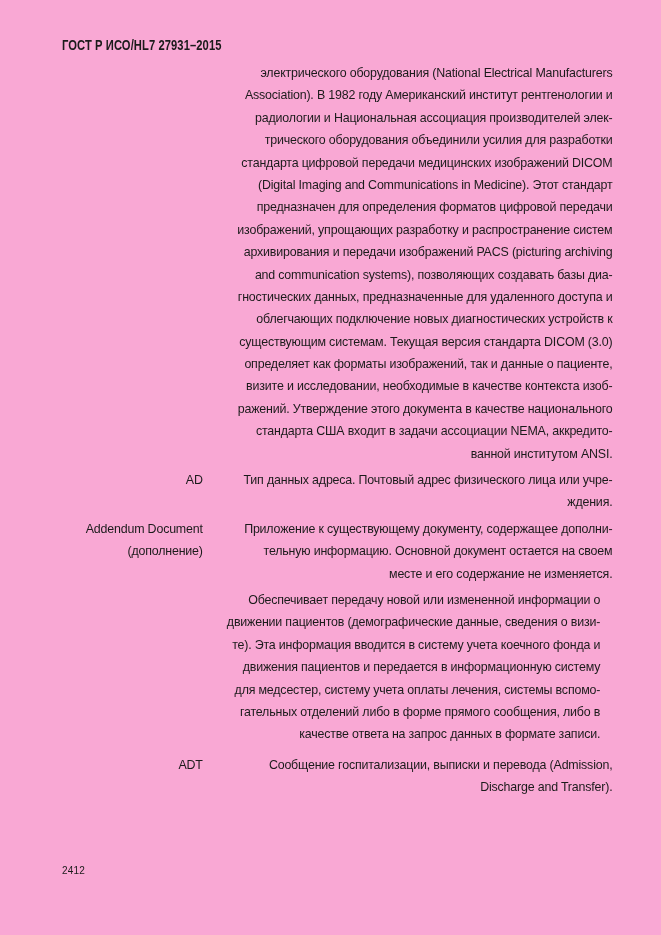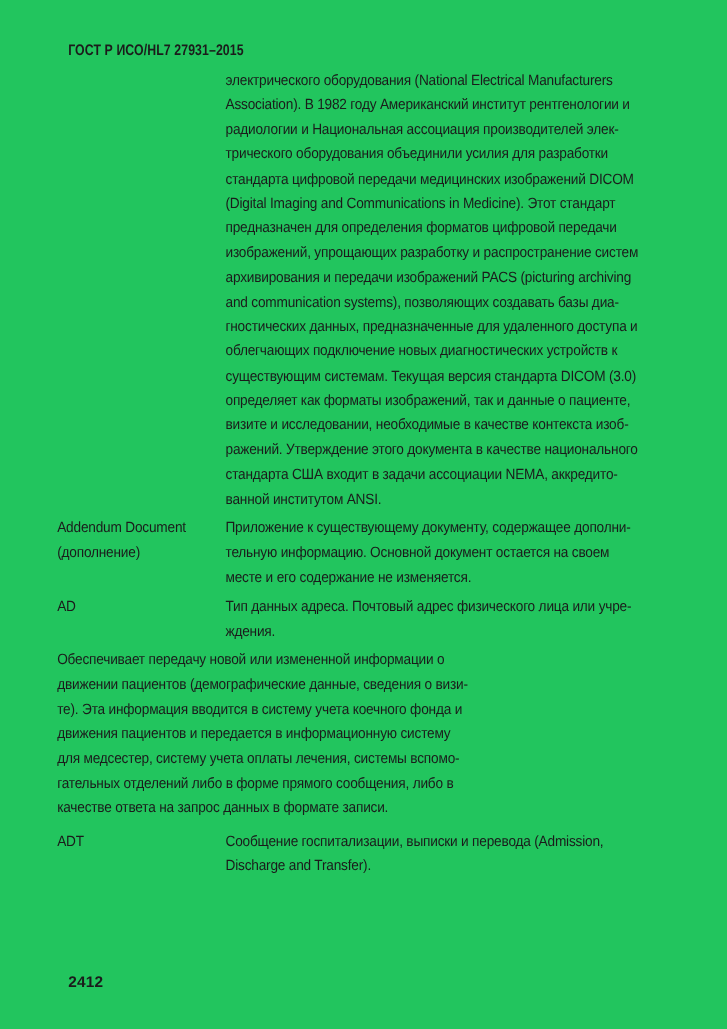--- a/index.html
+++ b/index.html
@@ -4,41 +4,42 @@
 <style>
   html, body {
     margin: 0;
     padding: 0;
     background: #ffffff;
   }
   .page {
     position: relative;
     width: 661px;
     height: 935px;
-    background: #22c55e;
+    background: #f9a8d4;
     overflow: hidden;
     font-family: "Liberation Sans", sans-serif;
     color: #1b1b1b;
   }
   .doc-header {
     position: absolute;
     left: 62px;
     top: 37px;
     font-size: 14px;
     font-weight: 700;
     white-space: nowrap;
     letter-spacing: 0.1px;
     transform: scaleX(0.8);
     transform-origin: 0 0;
   }
   .entries {
     position: absolute;
-    left: 52px;
+    left: 62px;
     top: 62px;
     width: 585px;
+    text-align: right;
   }
   .entry {
     display: flex;
     align-items: flex-start;
   }
   .entry + .entry {
     margin-top: 4px;
   }
   .term-col {
     flex: 0 0 153px;
@@ -54,24 +55,23 @@
     font-size: 13.5px;
     letter-spacing: -0.2px;
     white-space: nowrap;
     transform: scaleX(0.92);
     transform-origin: 0 50%;
   }
   .page-number {
     position: absolute;
     left: 62px;
     top: 865px;
-    font-size: 14px;
-    font-weight: 700;
+    font-size: 10px;
+    font-weight: 400;
     letter-spacing: 0.2px;
-    margin-top: 19px;
   }
 </style>
 </head>
 <body>
 
 <div class="page">
   <div class="doc-header">ГОСТ Р ИСО/HL7 27931–2015</div>
 
   <div class="entries" id="entries">
   <div class="entry">
@@ -93,37 +93,37 @@
           <div class="line">определяет как форматы изображений, так и данные о пациенте,</div>
           <div class="line">визите и исследовании, необходимые в качестве контекста изоб-</div>
           <div class="line">ражений. Утверждение этого документа в качестве национального</div>
           <div class="line">стандарта США входит в задачи ассоциации NEMA, аккредито-</div>
           <div class="line">ванной институтом ANSI.</div>
         </div>
   </div>
 
   <div class="entry">
     <div class="term-col">
+          <div class="line">AD</div>
+        </div>
+    <div class="def-col">
+          <div class="line">Тип данных адреса. Почтовый адрес физического лица или учре-</div>
+          <div class="line">ждения.</div>
+        </div>
+  </div>
+
+  <div class="entry">
+    <div class="term-col">
           <div class="line">Addendum Document</div>
           <div class="line">(дополнение)</div>
         </div>
     <div class="def-col">
           <div class="line">Приложение к существующему документу, содержащее дополни-</div>
           <div class="line">тельную информацию. Основной документ остается на своем</div>
           <div class="line">месте и его содержание не изменяется.</div>
-        </div>
-  </div>
-
-  <div class="entry">
-    <div class="term-col">
-          <div class="line">AD</div>
-        </div>
-    <div class="def-col">
-          <div class="line">Тип данных адреса. Почтовый адрес физического лица или учре-</div>
-          <div class="line">ждения.</div>
         </div>
   </div>
 
   <div class="entry">
     <div class="def-col">
           <div class="line">Обеспечивает передачу новой или измененной информации о</div>
           <div class="line">движении пациентов (демографические данные, сведения о визи-</div>
           <div class="line">те). Эта информация вводится в систему учета коечного фонда и</div>
           <div class="line">движения пациентов и передается в информационную систему</div>
           <div class="line">для медсестер, систему учета оплаты лечения, системы вспомо-</div>

